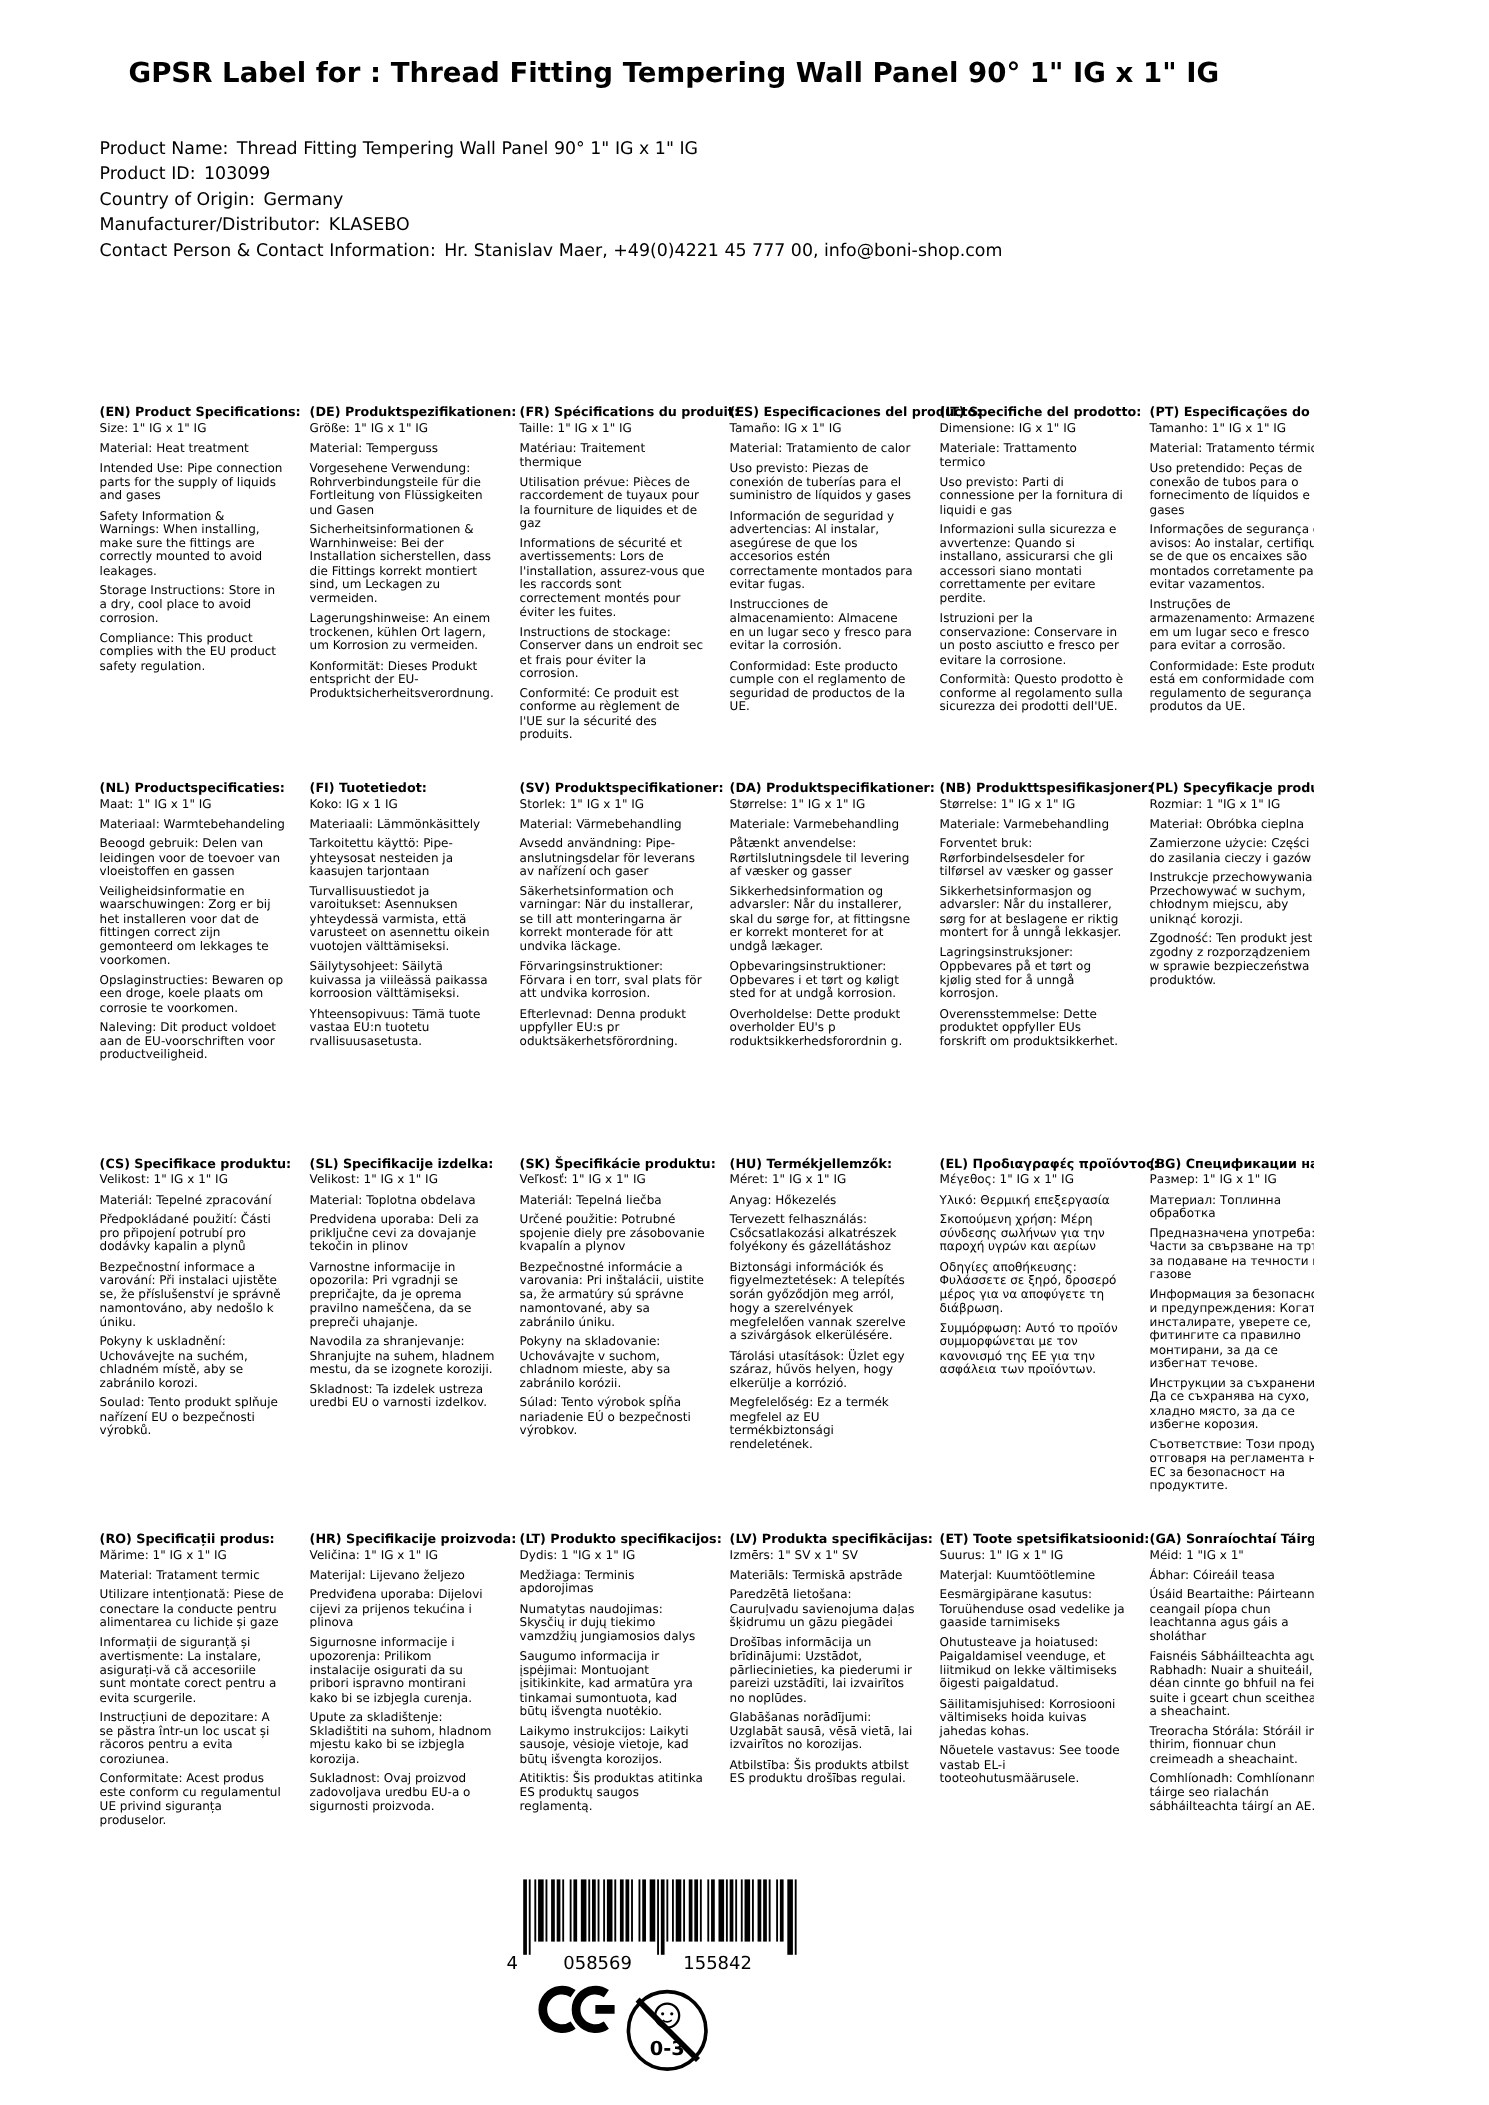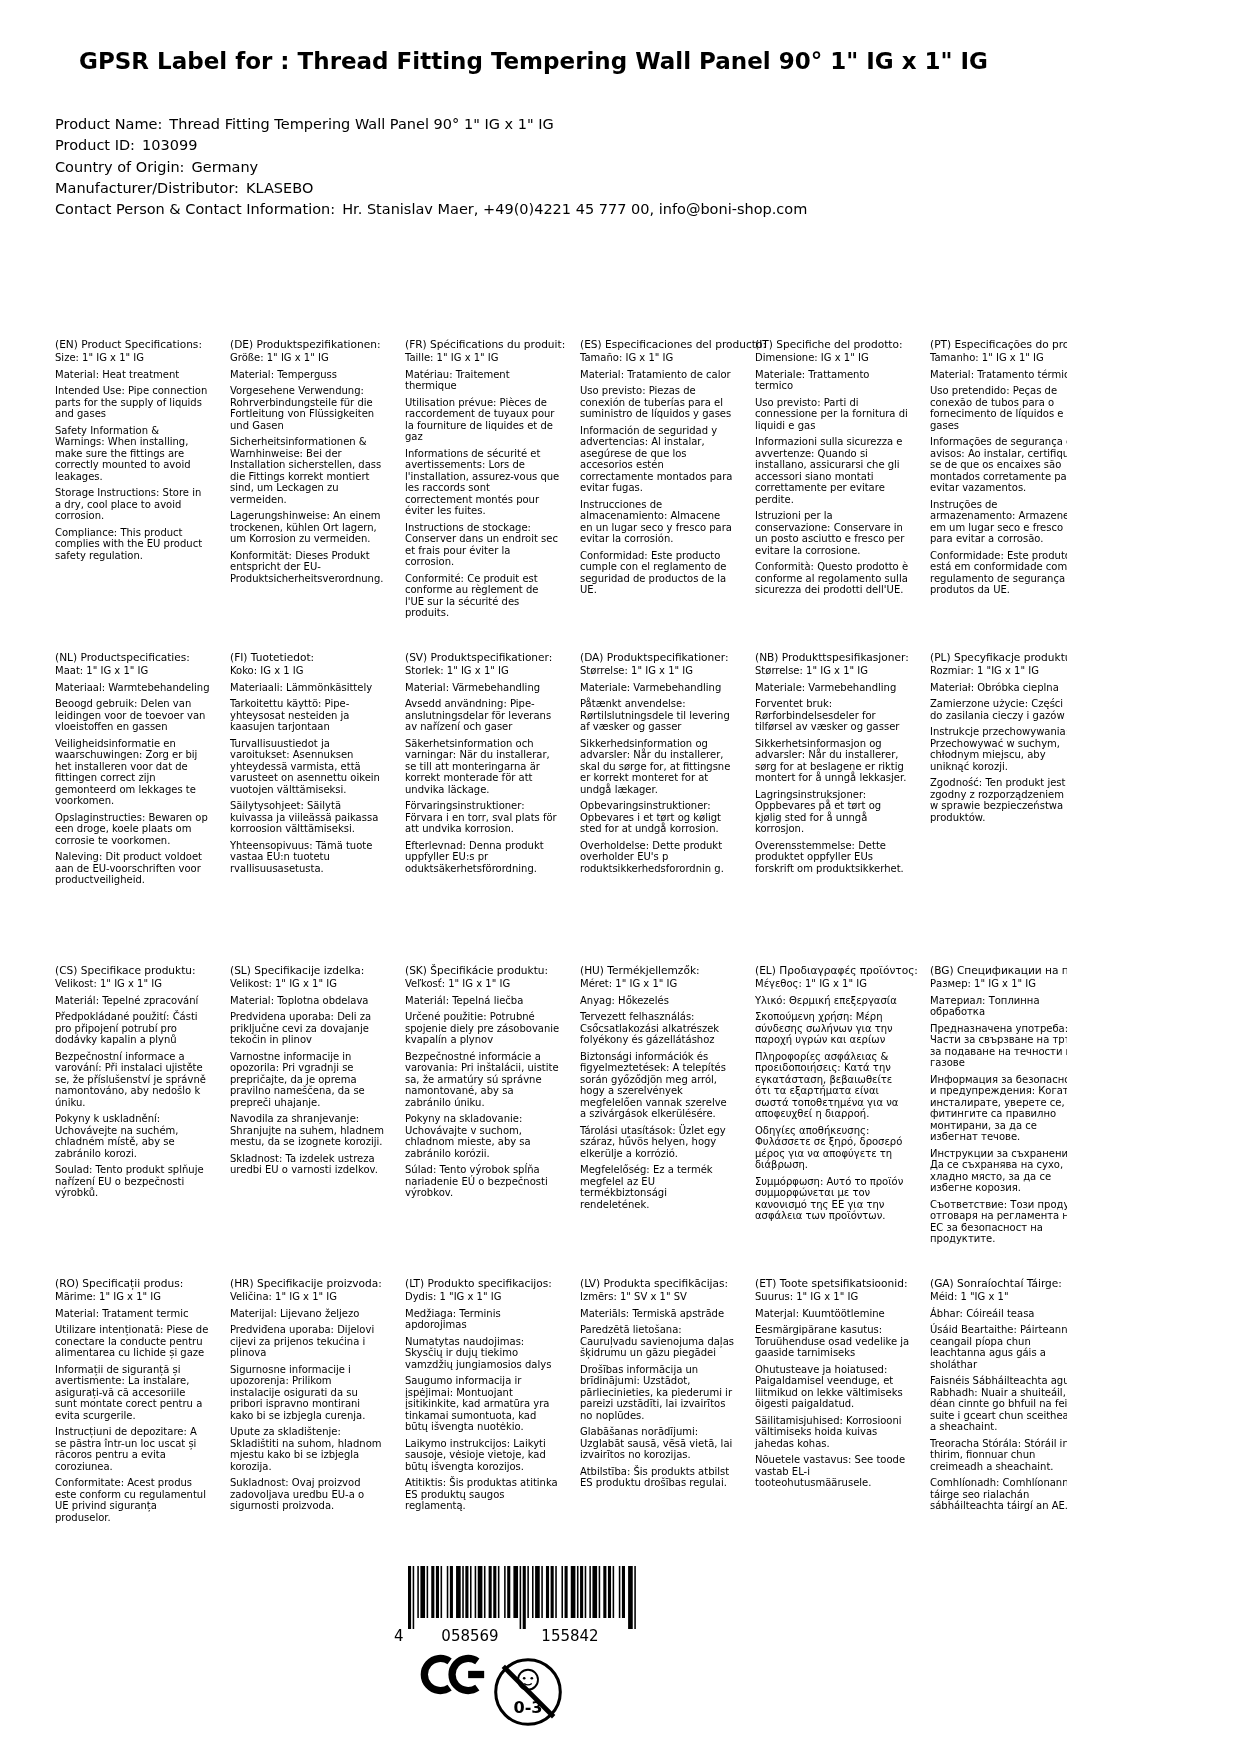--- a/index.html
+++ b/index.html
@@ -1,24 +1,24 @@
 <!DOCTYPE html>
 <html><head>
 <meta charset="utf-8">
 <style>
   html,body{margin:0;padding:0;background:#ffffff;}
   body{font-family:"DejaVu Sans",sans-serif;color:#000;}
-  .page{position:relative;width:1067px;height:1754px;background:#fff;overflow:hidden;}
+  .page{position:relative;width:1067px;height:1754px;background:#fff;overflow:hidden;margin-left:28px;}
   .title{margin:44px auto 0;width:1020px;text-align:center;font-weight:bold;font-size:23px;line-height:1.55;}
   .product-info{margin:34px 0 0 55px;font-size:14.5px;line-height:1.48;}
   .info-line .lbl{font-weight:normal;margin-right:7px;}
   .lang-grid{position:absolute;left:55px;top:338px;width:1060px;display:grid;
              grid-template-columns:repeat(6,175px);grid-auto-rows:313px;}
   .lang-cell{padding-right:20px;font-size:10px;line-height:1.15;}
-  .lang-cell h3{font-size:10.6px;font-weight:normal;margin:0 0 2px 0;white-space:nowrap;overflow:visible;}
+  .lang-cell h3{font-size:10.6px;font-weight:bold;margin:0 0 2px 0;white-space:nowrap;overflow:visible;}
   .lang-cell p{margin:0 0 5px 0;overflow-wrap:break-word;word-wrap:break-word;}
   .footer{position:absolute;left:392px;top:1566px;}
   .barcode-wrap{display:block;}
   .symbol-row{display:flex;align-items:flex-start;margin:10px 0 0 28px;}
   svg{display:block;}
   .bc-digit{font-family:"DejaVu Sans",sans-serif;font-size:15px;}
 </style>
 </head>
 <body>
 
@@ -176,21 +176,20 @@
         <p>Tervezett felhasználás: Csőcsatlakozási alkatrészek folyékony és gázellátáshoz</p>
         <p>Biztonsági információk és figyelmeztetések: A telepítés során győződjön meg arról, hogy a szerelvények megfelelően vannak szerelve a szivárgások elkerülésére.</p>
         <p>Tárolási utasítások: Üzlet egy száraz, hűvös helyen, hogy elkerülje a korrózió.</p>
         <p>Megfelelőség: Ez a termék megfelel az EU termékbiztonsági rendeletének.</p>
       </div>
       <div class="lang-cell">
         <h3>(EL) Προδιαγραφές προϊόντος:</h3>
         <p>Μέγεθος: 1" IG x 1" IG</p>
         <p>Υλικό: Θερμική επεξεργασία</p>
         <p>Σκοπούμενη χρήση: Μέρη σύνδεσης σωλήνων για την παροχή υγρών και αερίων</p>
-        <p>Πληροφορίες ασφάλειας &amp; προειδοποιήσεις: Κατά την εγκατάσταση, βεβαιωθείτε ότι τα εξαρτήματα είναι σωστά τοποθετημένα για να αποφευχθεί η διαρροή.</p>
         <p>Οδηγίες αποθήκευσης: Φυλάσσετε σε ξηρό, δροσερό μέρος για να αποφύγετε τη διάβρωση.</p>
         <p>Συμμόρφωση: Αυτό το προϊόν συμμορφώνεται με τον κανονισμό της ΕΕ για την ασφάλεια των προϊόντων.</p>
       </div>
       <div class="lang-cell">
         <h3>(BG) Спецификации на продукта:</h3>
         <p>Размер: 1" IG x 1" IG</p>
         <p>Материал: Топлинна обработка</p>
         <p>Предназначена употреба: Части за свързване на тръби за подаване на течности и газове</p>
         <p>Информация за безопасност и предупреждения: Когато инсталирате, уверете се, че фитингите са правилно монтирани, за да се избегнат течове.</p>
         <p>Инструкции за съхранение: Да се съхранява на сухо, хладно място, за да се избегне корозия.</p>

